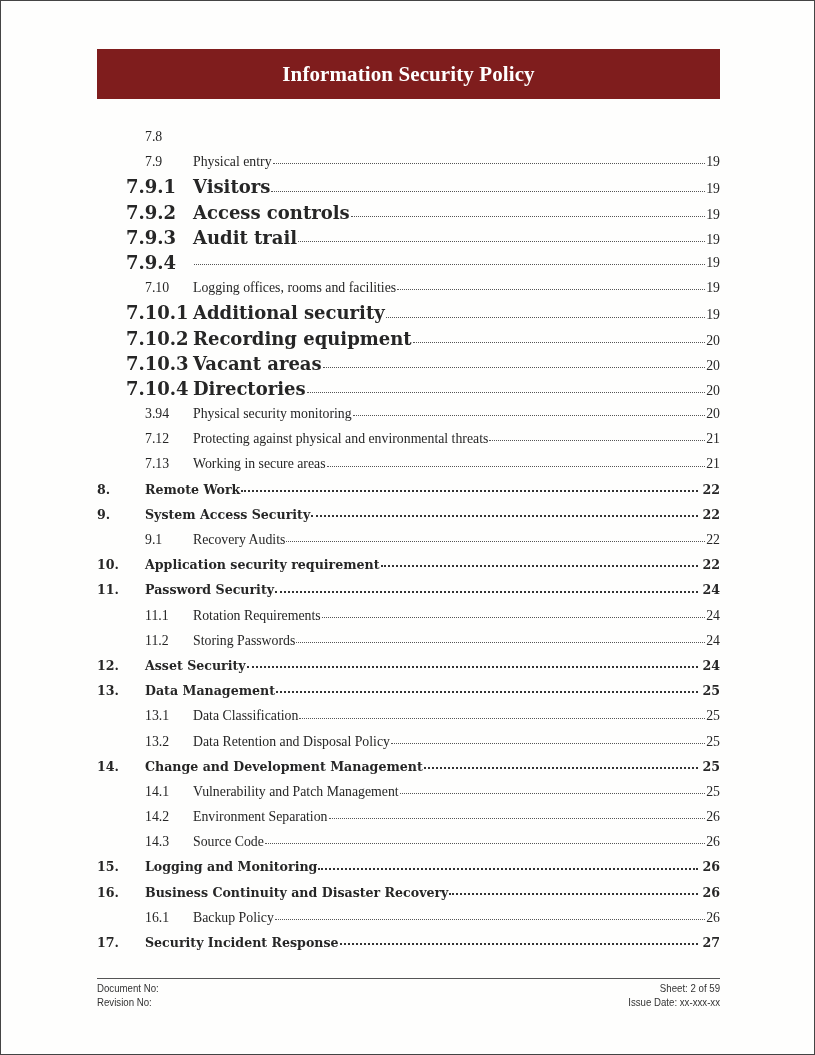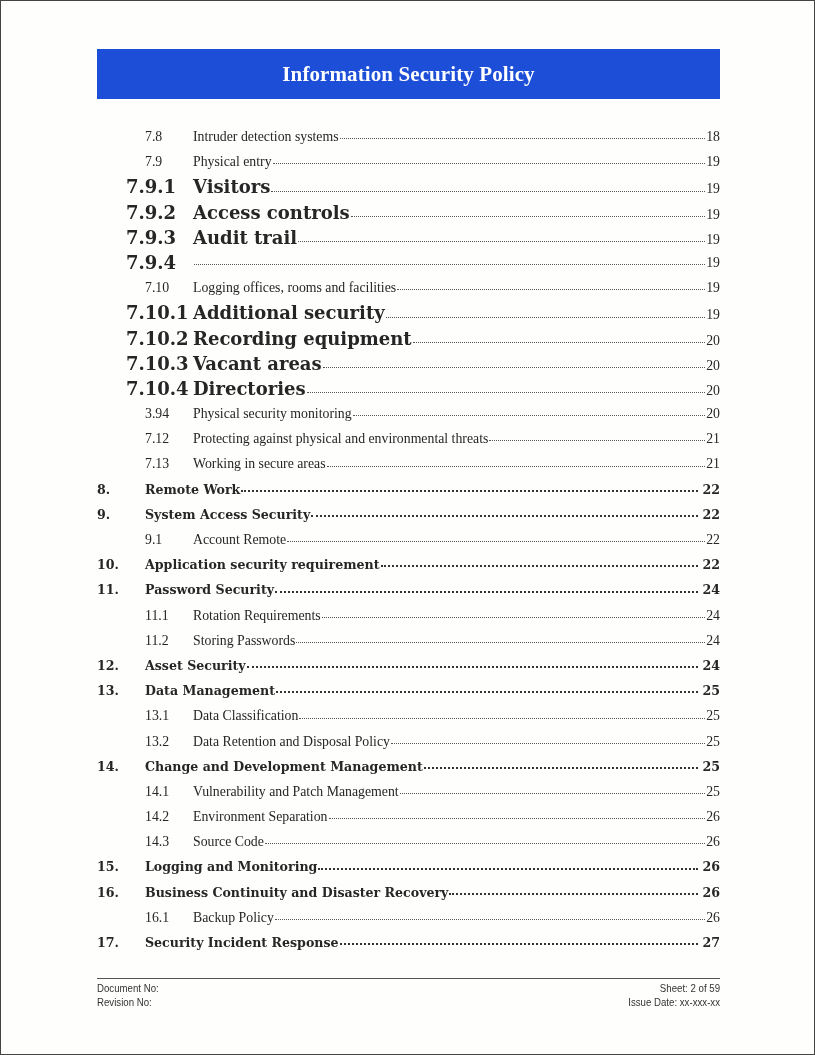--- a/index.html
+++ b/index.html
@@ -6,21 +6,21 @@
     body {
       width: 815px; height: 1055px; background: #ffffff; position: relative; overflow: hidden;
       font-family: "DejaVu Serif", serif; color: #262626;
     }
     .page {
       position: absolute; left: 0; top: 0; width: 813px; height: 1053px;
       border: 1px solid #444; background: #fefefd;
     }
     .header-bar {
       position: absolute; left: 96px; top: 48px; width: 623px; height: 50px;
-      background: #1d4ed8; color: #ffffff;
+      background: #7f1d1d; color: #ffffff;
       display: flex; align-items: center; justify-content: center;
     }
     .header-bar span {
       font-family: "Liberation Serif", serif; font-weight: bold; font-size: 21px; letter-spacing: 0.1px;
     }
     .toc { position: absolute; left: 96px; top: 123px; width: 623px; }
     .row {
       position: relative; height: 25.2px; display: flex; align-items: baseline;
       font-size: 12.6px; line-height: 25.2px; white-space: nowrap;
     }
@@ -58,25 +58,20 @@
 <body>
 
 <div class="page">
   <div class="header-bar">
     <span>Information Security Policy</span>
   </div>
 
   <div class="toc" id="toc">
       <div class="row lvl2">
         <span class="num">7.8</span>
-        <span class="title-wrap">
-          <span class="title">Intruder detection systems</span>
-          <span class="leader"></span>
-          <span class="page-num">18</span>
-        </span>
       </div>
       <div class="row lvl2">
         <span class="num">7.9</span>
         <span class="title-wrap">
           <span class="title">Physical entry</span>
           <span class="leader"></span>
           <span class="page-num">19</span>
         </span>
       </div>
       <div class="row lvl3">
@@ -186,21 +181,21 @@
         <span class="num">9.</span>
         <span class="title-wrap">
           <span class="title">System Access Security</span>
           <span class="leader"></span>
           <span class="page-num">22</span>
         </span>
       </div>
       <div class="row lvl2">
         <span class="num">9.1</span>
         <span class="title-wrap">
-          <span class="title">Account Remote</span>
+          <span class="title">Recovery Audits</span>
           <span class="leader"></span>
           <span class="page-num">22</span>
         </span>
       </div>
       <div class="row lvl1">
         <span class="num">10.</span>
         <span class="title-wrap">
           <span class="title">Application security requirement</span>
           <span class="leader"></span>
           <span class="page-num">22</span>

